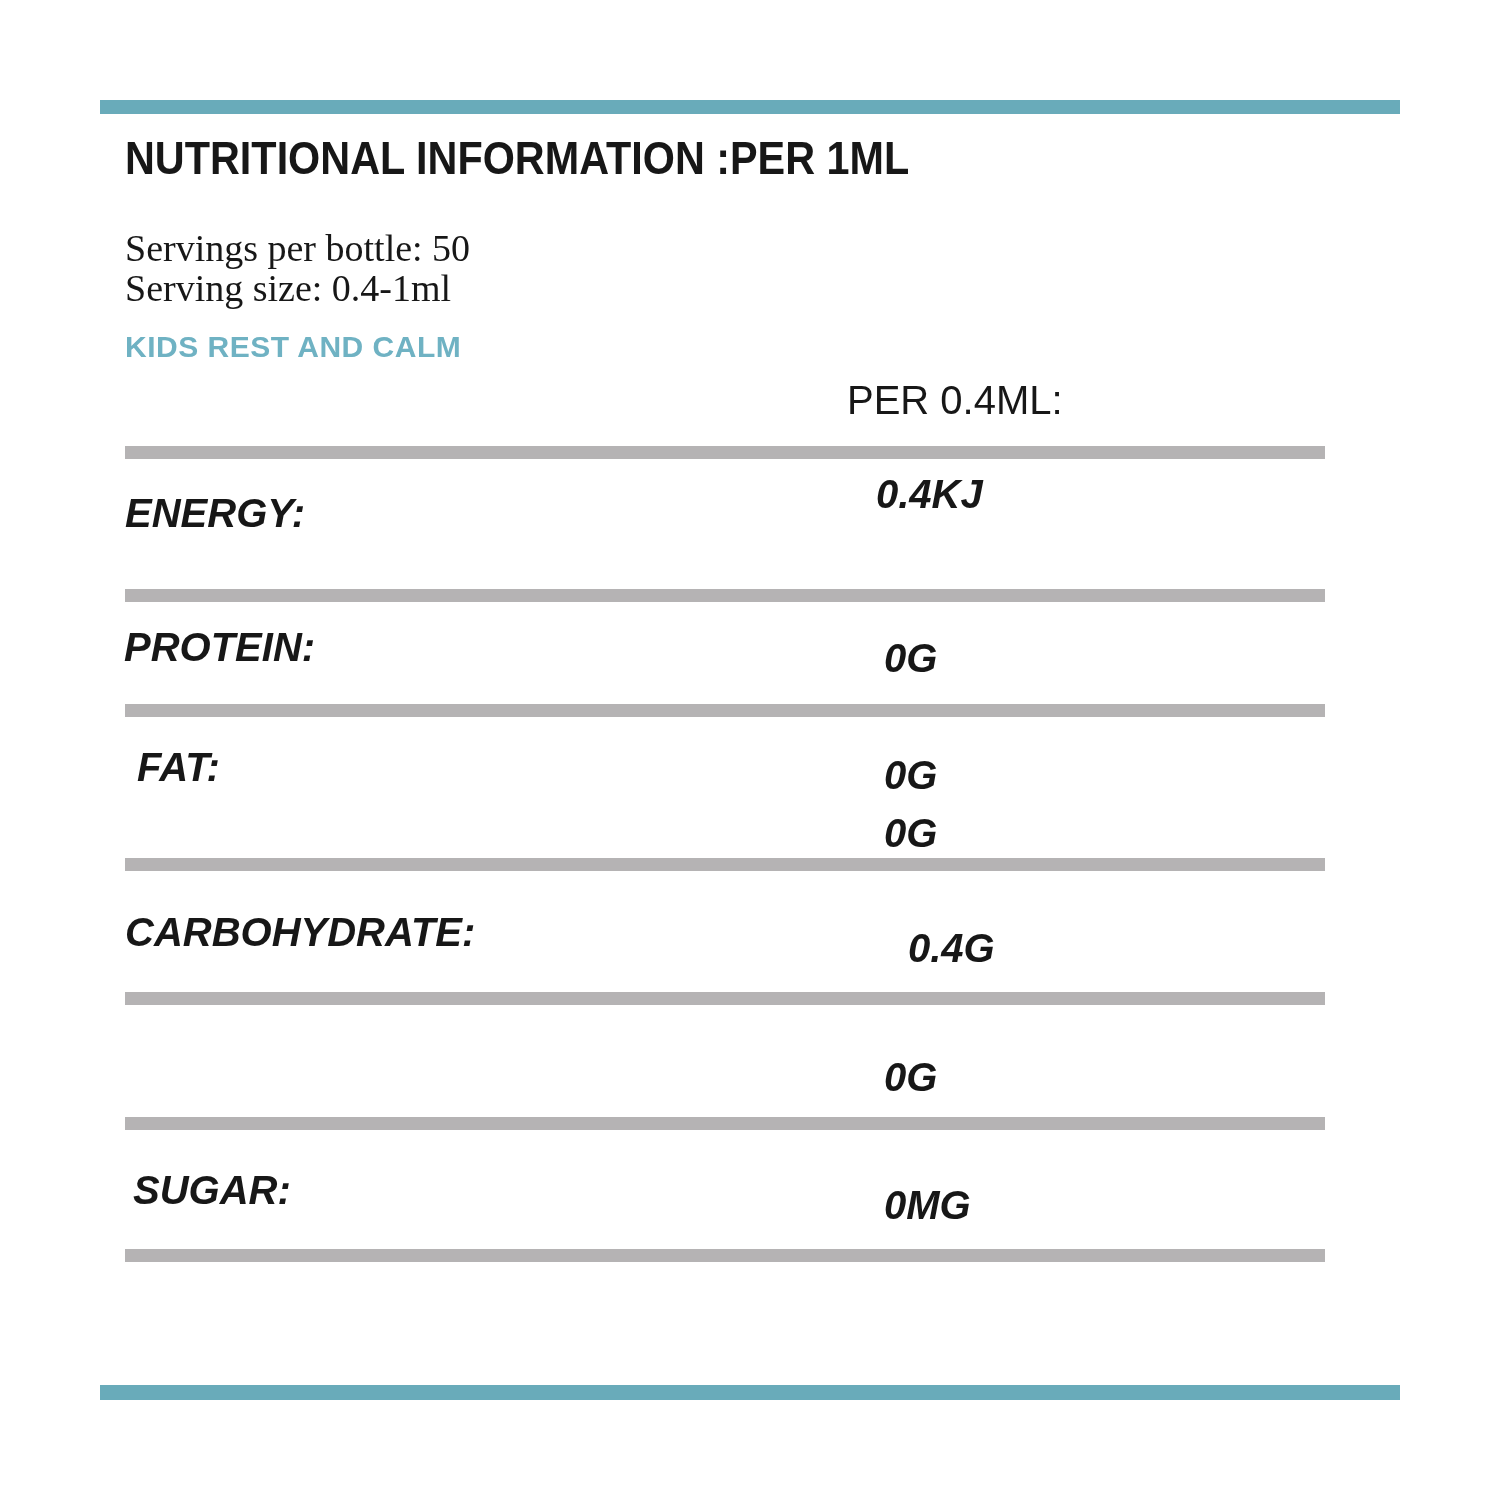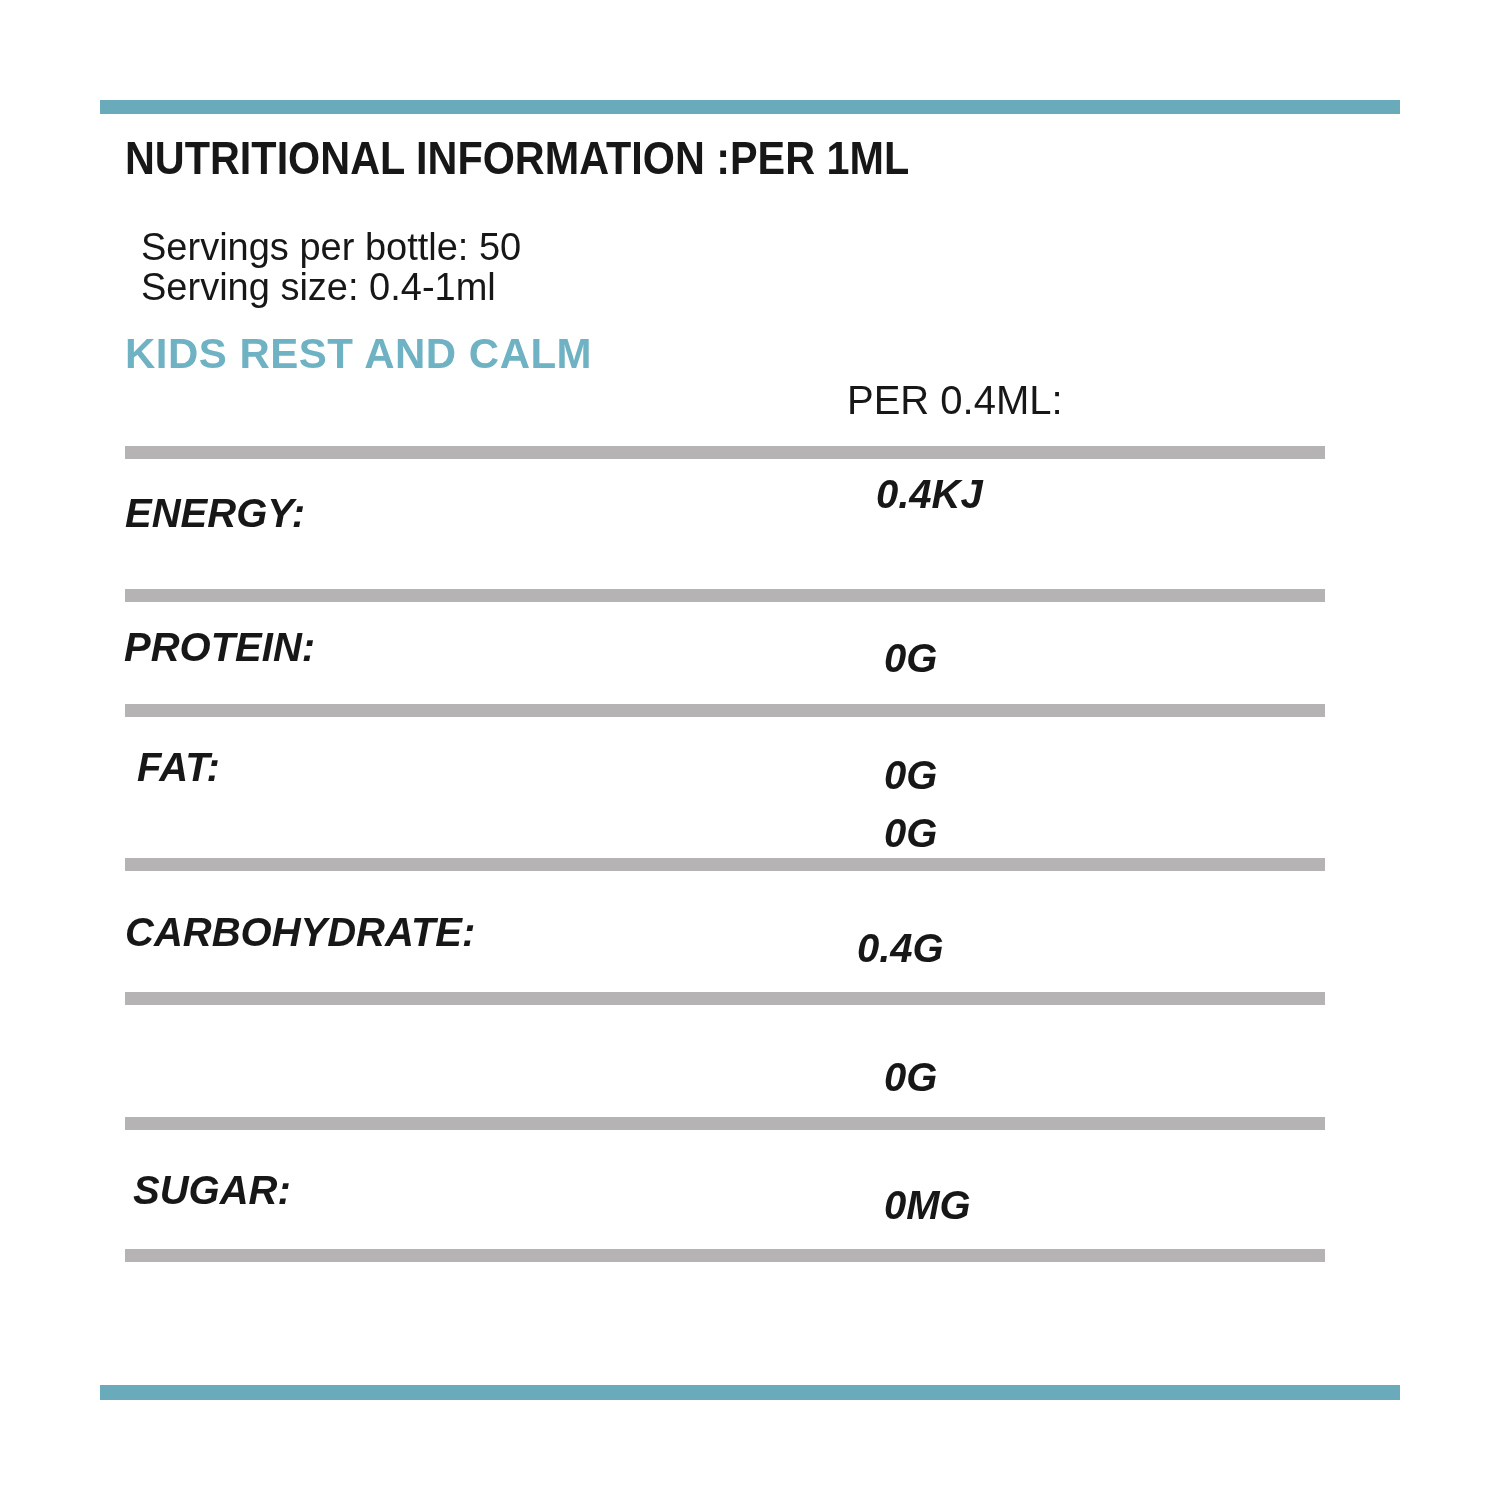--- a/index.html
+++ b/index.html
@@ -38,33 +38,32 @@
     font-weight:700;
     color:var(--ink);
     letter-spacing:0px;
     transform:scaleX(0.88);
     transform-origin:0 50%;
     white-space:nowrap;
   }
   .serif-line{
     position:absolute;
     left:125px;
-    font-family:Liberation Sans, sans-serif;
+    font-family:Liberation Serif, serif;
     font-size:38px;
     color:var(--ink);
     white-space:nowrap;
-    margin-left:16px;
   }
   .serif-line.l1{top:226px;}
   .serif-line.l2{top:266px;}
   .product-name{
     position:absolute;
     left:125px;
     top:330px;
-    font-size:42px;
+    font-size:30px;
     font-weight:700;
     color:var(--accent-text);
     letter-spacing:0.5px;
     white-space:nowrap;
   }
   .col-header{
     position:absolute;
     left:847px;
     top:378px;
     font-size:40px;
@@ -117,21 +116,21 @@
 
   <div class="row-label" style="left:124px;top:625px">PROTEIN:</div>
   <div class="row-value" style="left:884px;top:636px">0G</div>
 
   <div class="row-label" style="left:137px;top:745px">FAT:</div>
   <div class="row-value" style="left:884px;top:753px">0G</div>
 
   <div class="row-value" style="left:884px;top:811px">0G</div>
 
   <div class="row-label" style="left:125px;top:910px">CARBOHYDRATE:</div>
-  <div class="row-value" style="left:857px;top:926px">0.4G</div>
+  <div class="row-value" style="left:908px;top:926px">0.4G</div>
 
   <div class="row-value" style="left:884px;top:1055px">0G</div>
 
   <div class="row-label" style="left:133px;top:1168px">SUGAR:</div>
   <div class="row-value" style="left:884px;top:1183px">0MG</div>
 
   <div class="accent-bar bottom"></div>
 
 </div>
 

